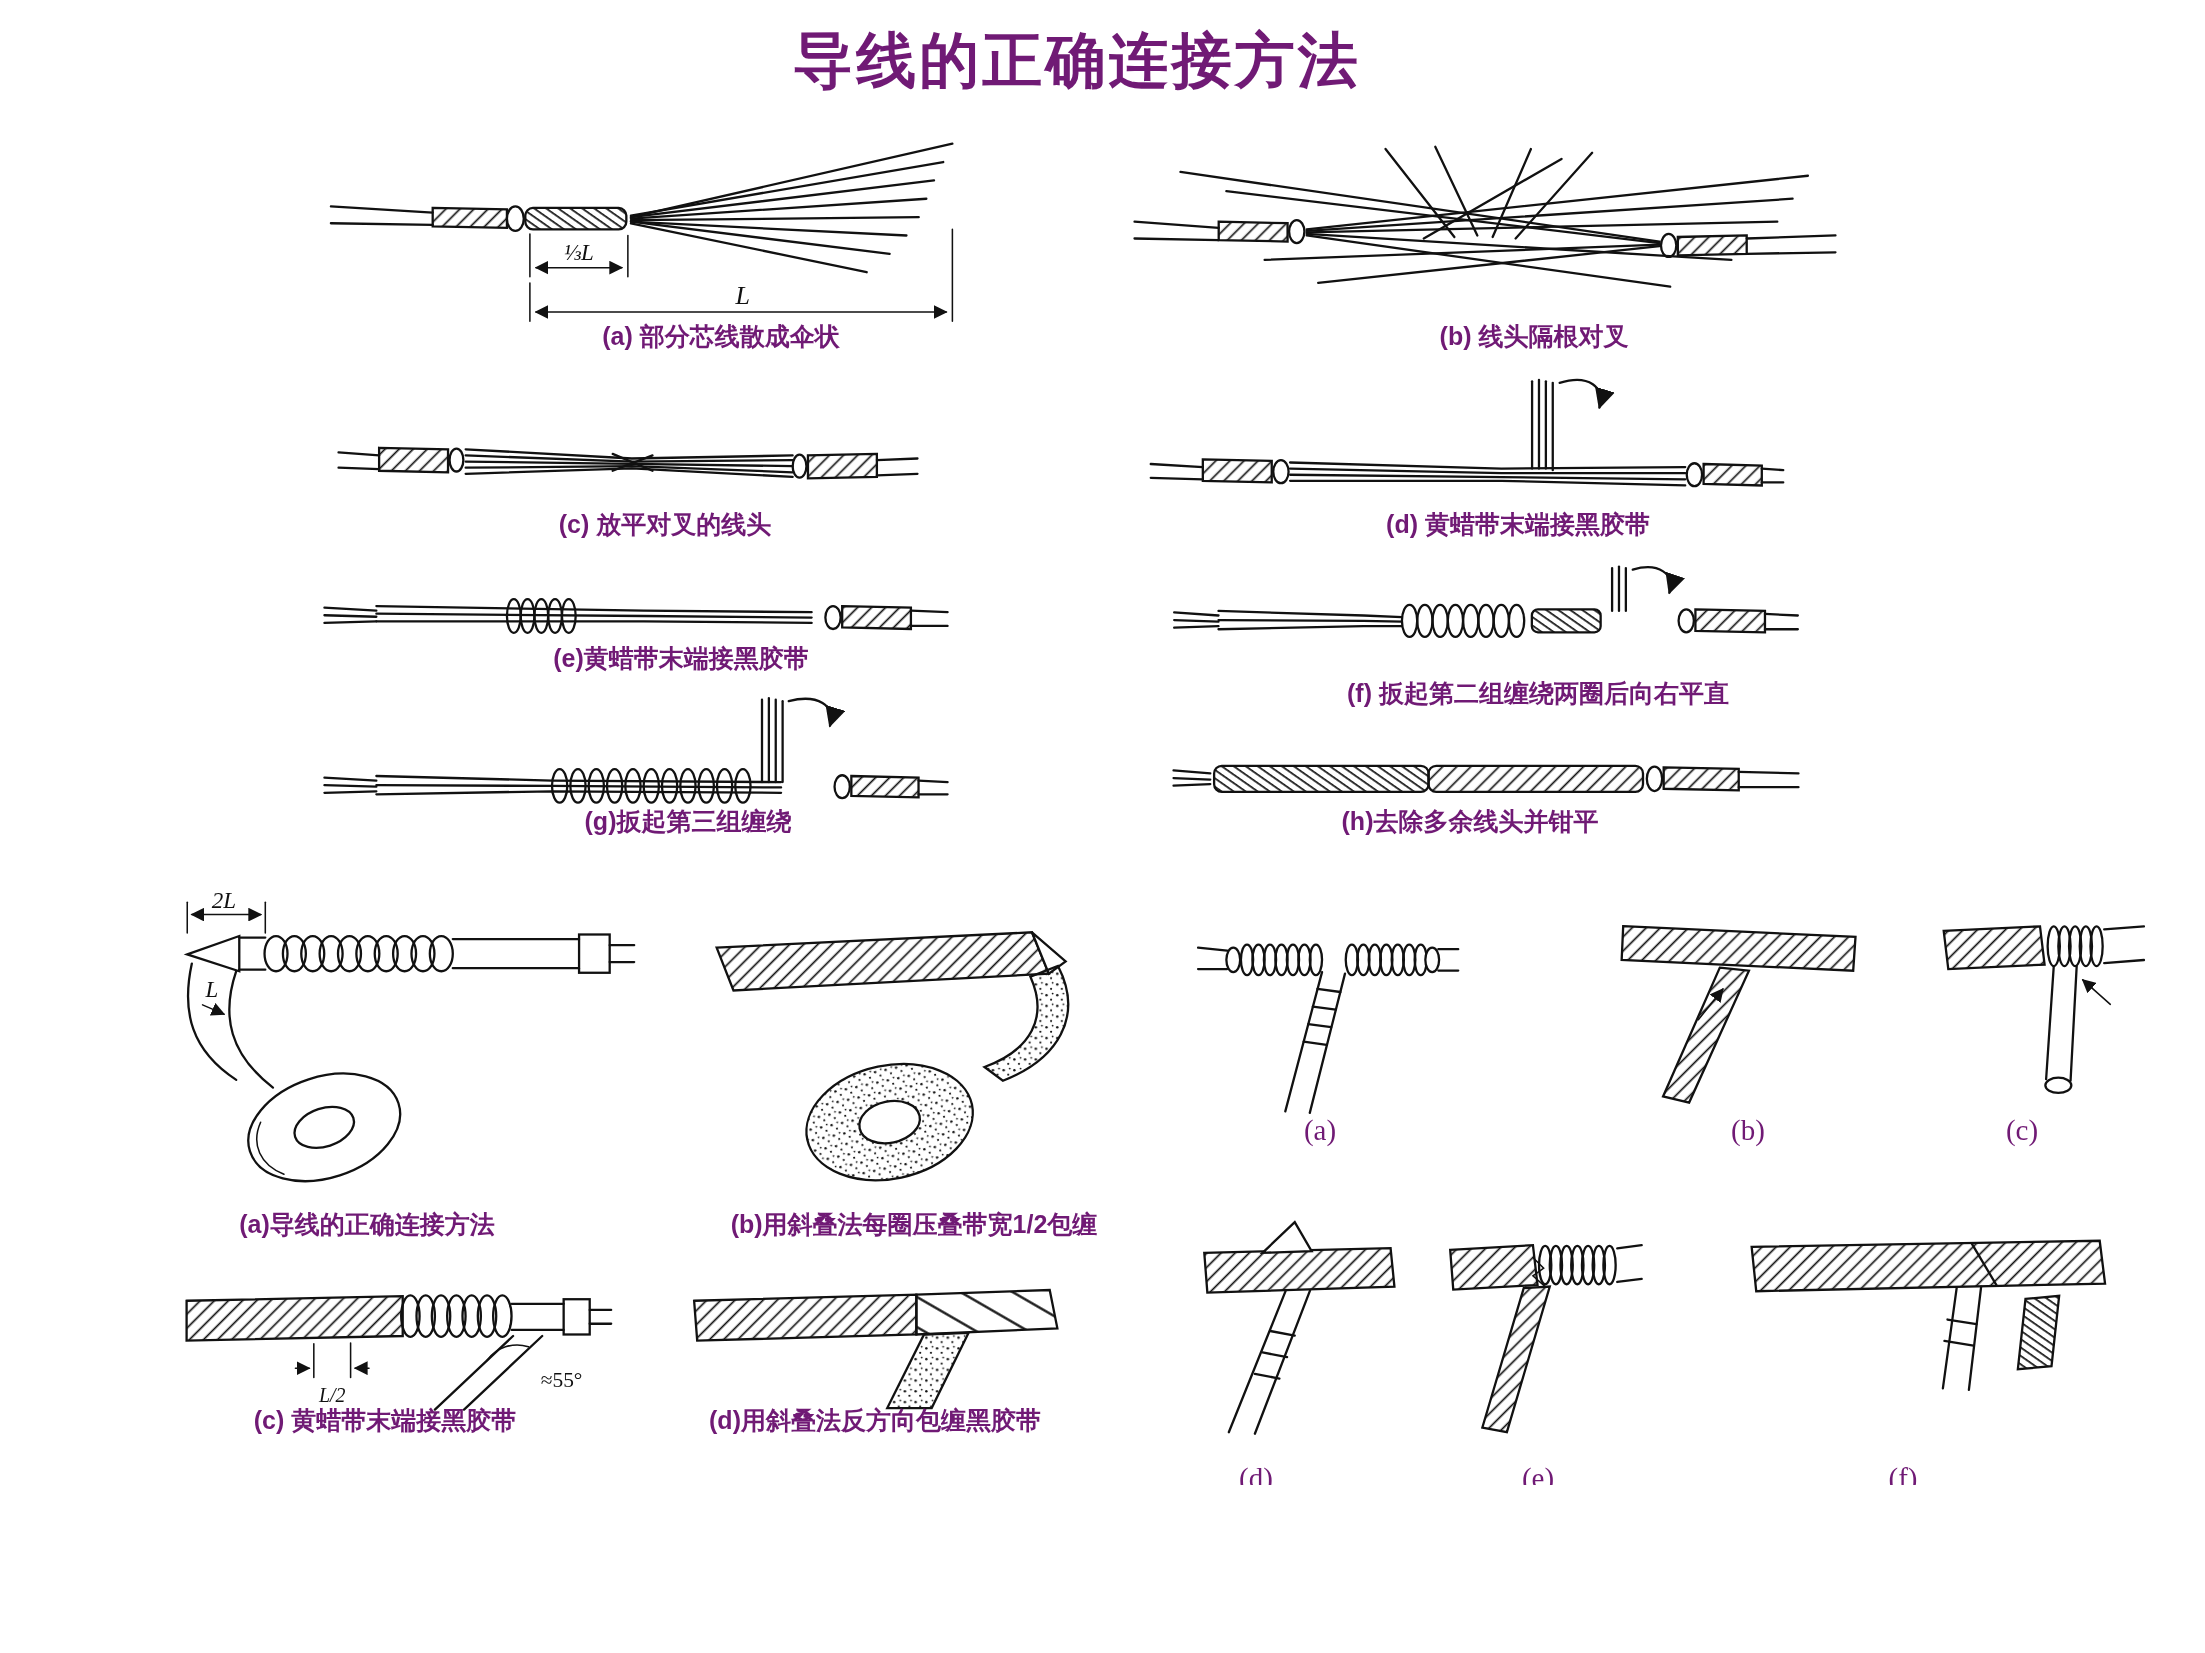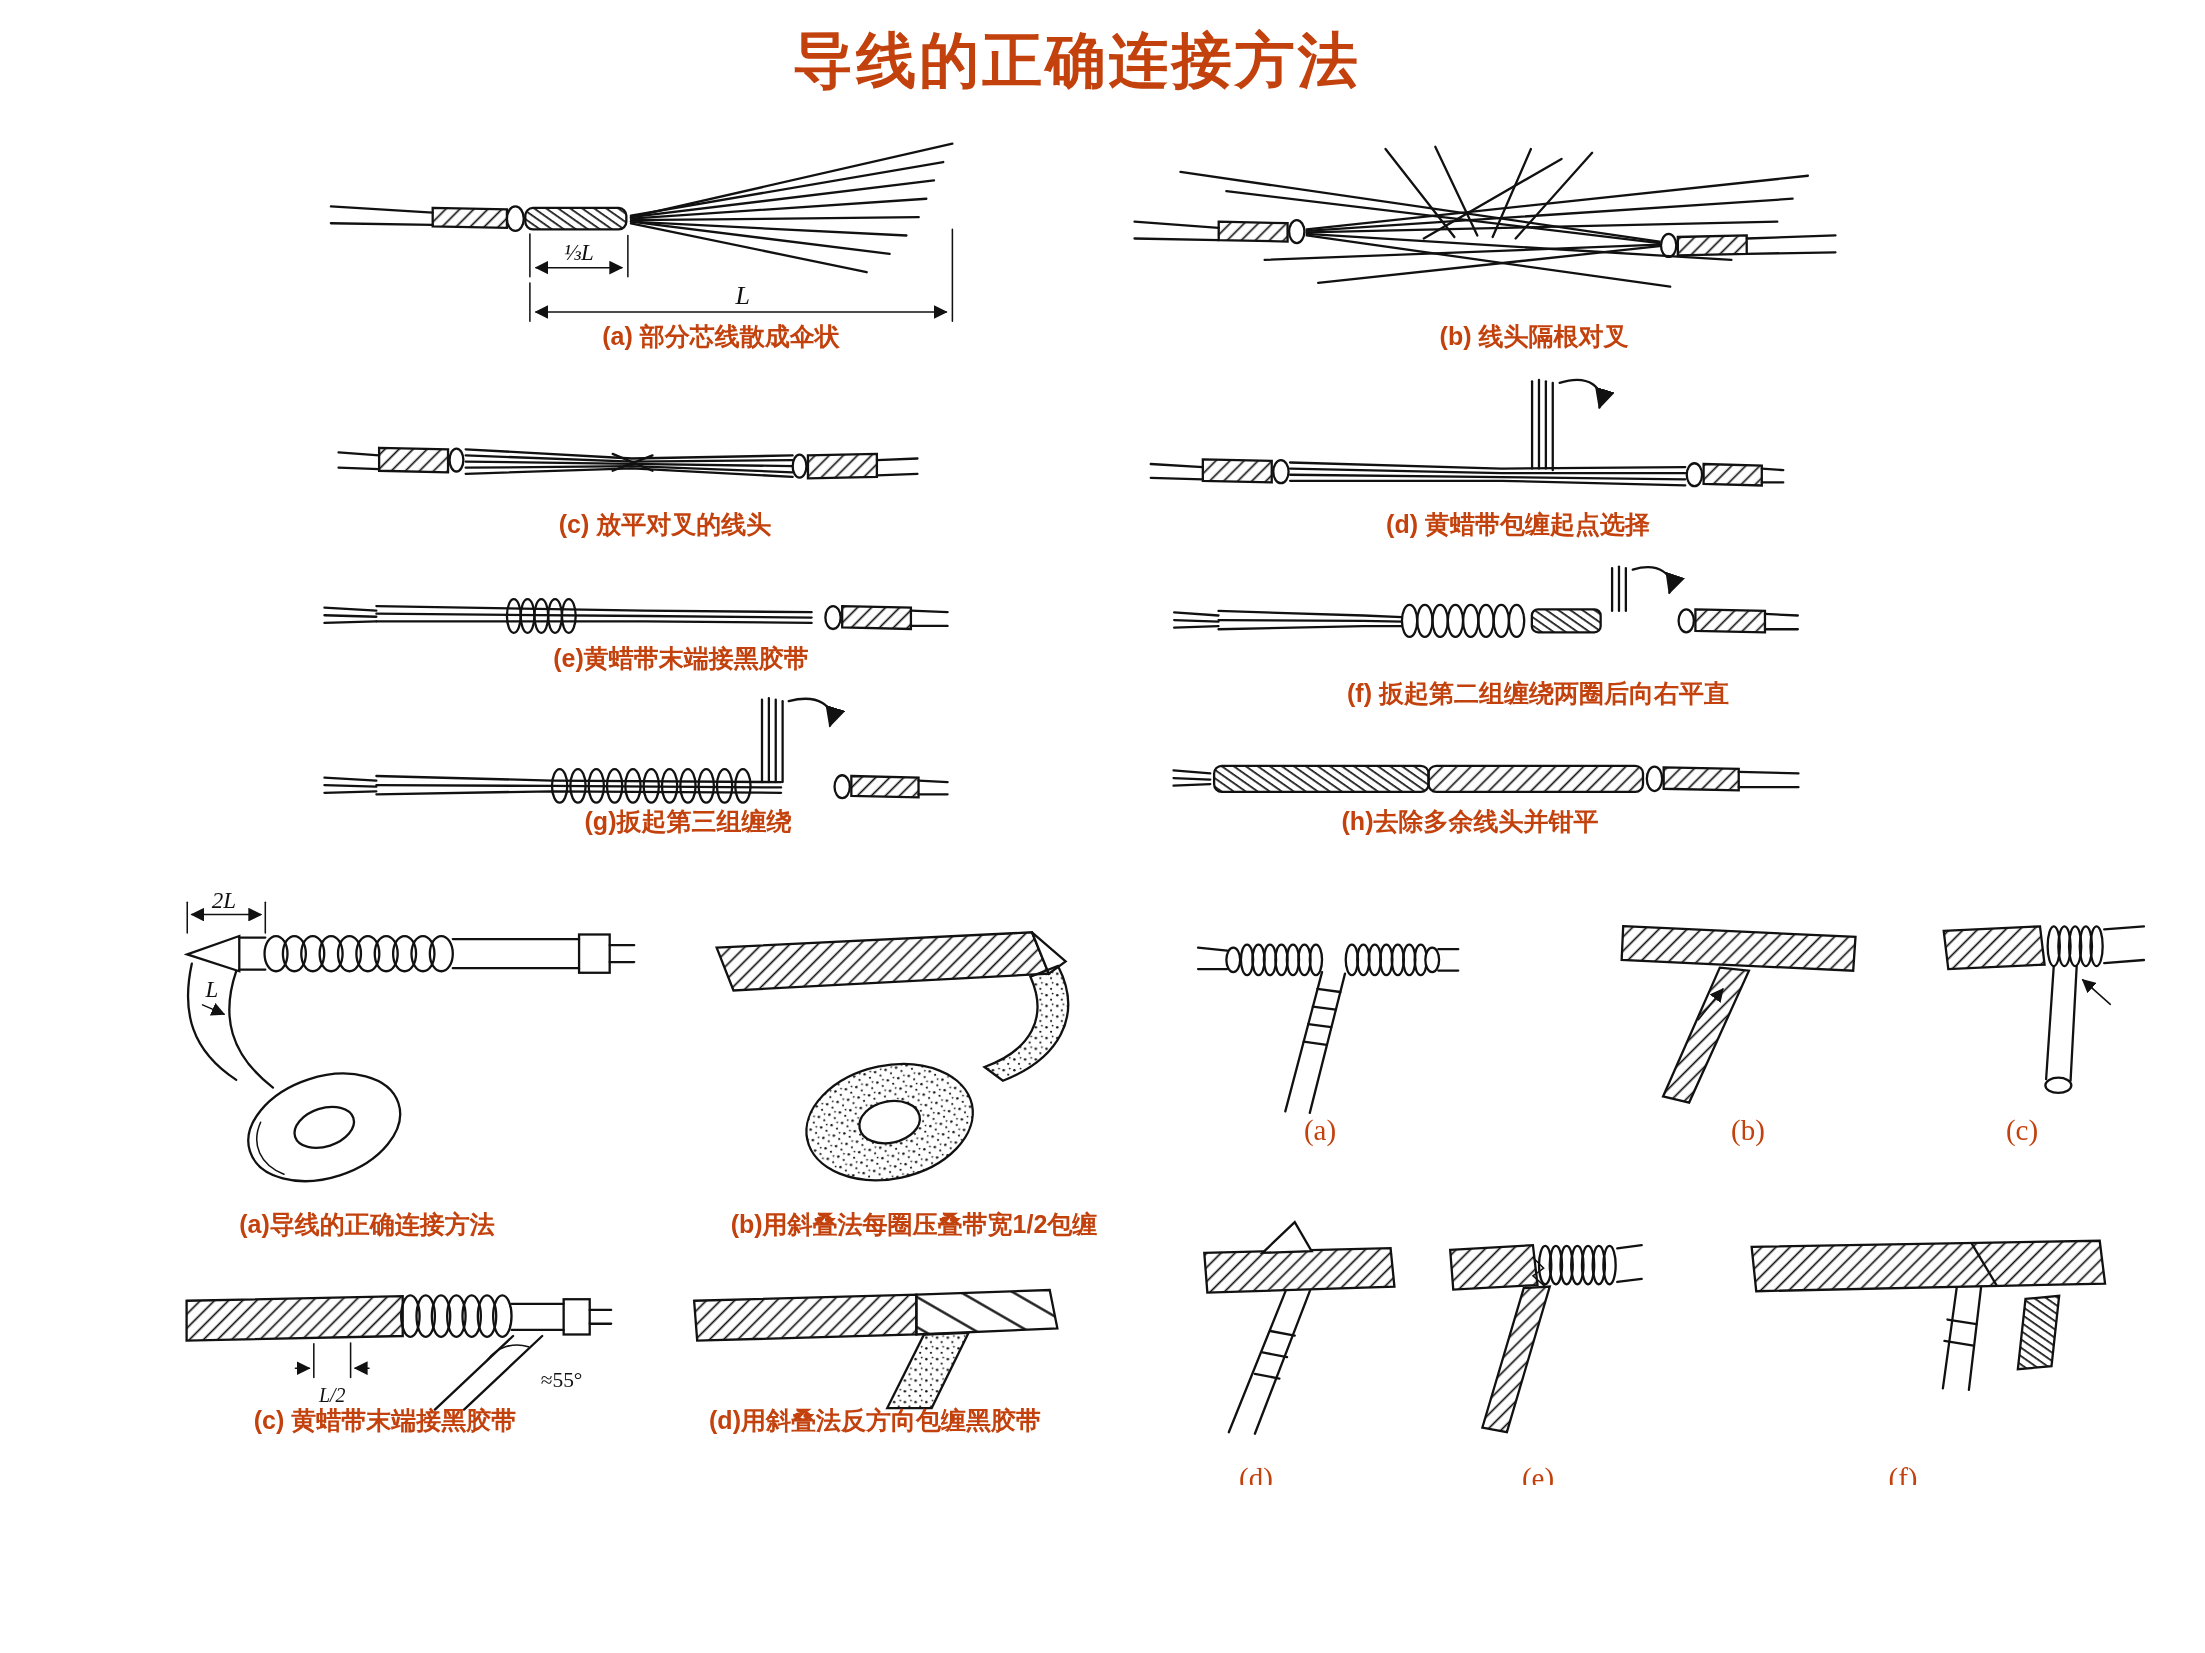--- a/index.html
+++ b/index.html
@@ -1,17 +1,17 @@
 <!DOCTYPE html>
 <html style="font-size:12.3px"><head>
 <meta charset="utf-8">
 <style>
   html,body{margin:0;padding:0;background:#ffffff;}
   .page{position:relative;width:2205px;height:1485px;background:#ffffff;overflow:hidden;
-        font-family:"Liberation Sans",sans-serif;color:#c2410c;}
+        font-family:"Liberation Sans",sans-serif;color:#701a75;}
   .title{position:absolute;transform:translateX(-50%);font-size:60px;font-weight:700;
          font-family:"Liberation Serif",serif;letter-spacing:3.1px;white-space:nowrap;}
   .caption{position:absolute;transform:translateX(-50%);font-size:25px;font-weight:700;
            white-space:nowrap;font-family:"Liberation Sans",sans-serif;}
   .sublabel{position:absolute;transform:translateX(-50%);font-size:29px;font-weight:400;
             font-family:"Liberation Serif",serif;}
   .watermark{position:absolute;transform:translateX(-50%);font-size:57px;font-weight:700;
              white-space:nowrap;font-family:Liberation Serif, serif;}
   svg.fig{position:absolute;overflow:visible;}
   svg.fig *{stroke:#111;stroke-width:3;fill:none;stroke-linecap:round;}
@@ -144,21 +144,21 @@
       <line x1="509" y1="134" x2="509" y2="18"></line>
       <line x1="518" y1="134" x2="518" y2="20"></line>
       <line x1="527" y1="136" x2="527" y2="22"></line>
     </g>
     <path d="M536,22 C574,10 596,28 588,54" marker-end="url(#m-arr)"></path>
     <ellipse class="fw" cx="712" cy="142" rx="10" ry="15"></ellipse>
     <polygon class="fh" points="724,128 800,130 800,156 724,154"></polygon>
     <line x1="800" y1="134" x2="828" y2="136"></line>
     <line x1="800" y1="152" x2="828" y2="152"></line>
   </svg>
-  <div class="caption" style="left:1518px;top:508px">(d) 黄蜡带包缠起点选择</div>
+  <div class="caption" style="left:1518px;top:508px">(d) 黄蜡带末端接黑胶带</div>
 
   <svg class="fig" style="left:322px;top:574px" width="628" height="84" viewBox="0 0 820 110">
     <line x1="2" y1="44" x2="70" y2="48"></line>
     <line x1="2" y1="54" x2="70" y2="56"></line>
     <line x1="2" y1="64" x2="70" y2="62"></line>
     <polyline points="70,42 420,48 640,50"></polyline>
     <polyline points="70,52 420,55 640,57"></polyline>
     <polyline points="70,62 420,62 640,64"></polyline>
     <g>
       <ellipse cx="250" cy="55" rx="9" ry="22"></ellipse>

